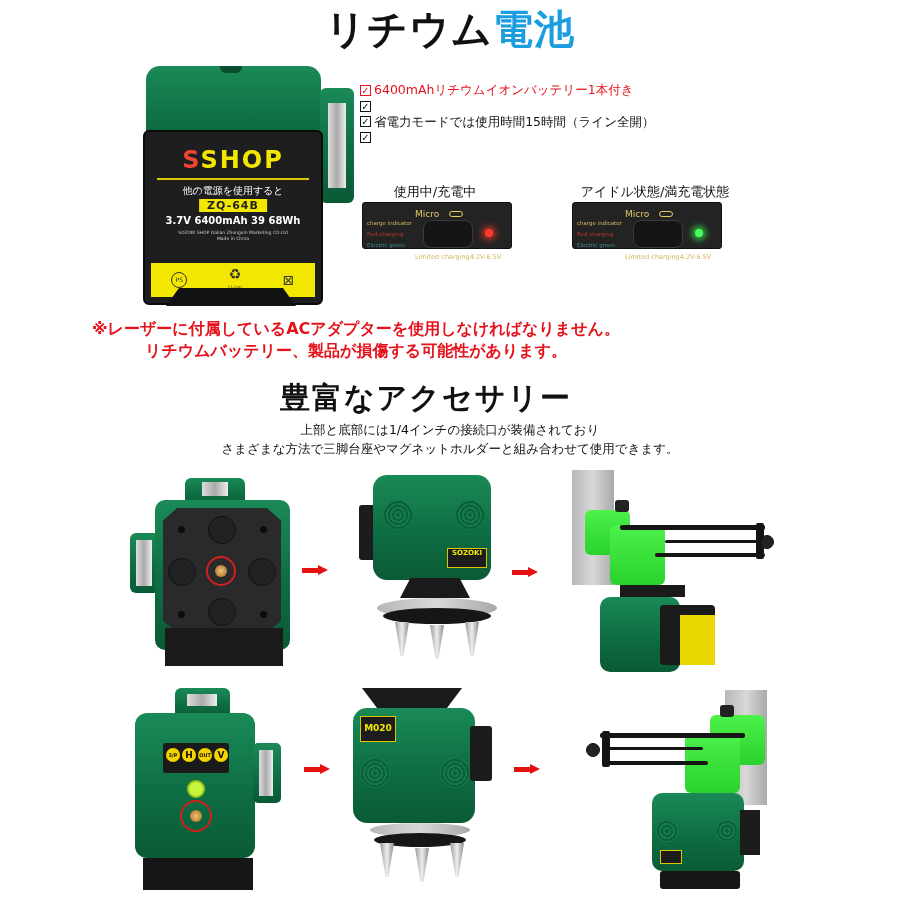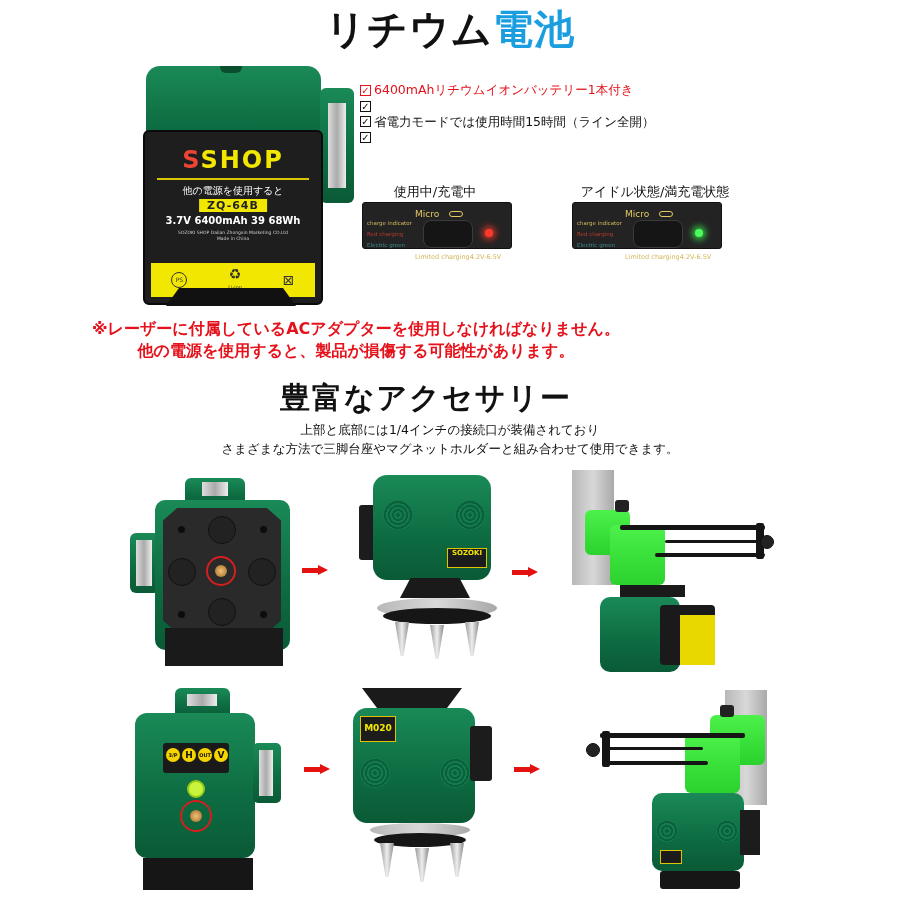--- a/index.html
+++ b/index.html
@@ -145,21 +145,21 @@
   <span class="lbl1">charge indicator</span>
   <span class="lbl2">Red charging</span>
   <span class="lbl3">Electric green</span>
   <span class="port"></span>
   <span class="led green"></span>
   <span class="lim">Limited charging4.2V-6.5V</span>
 </div>
 
 <div class="abs warning">
   <div>※レーザーに付属しているACアダプターを使用しなければなりません。</div>
-  <div>他の電源を使用すると、製品が損傷する可能性があります。</div>
+  <div>リチウムバッテリー、製品が損傷する可能性があります。</div>
 </div>
 
 <div class="abs acc-title">豊富なアクセサリー</div>
 <div class="abs acc-desc">
   <div>上部と底部には1/4インチの接続口が装備されており</div>
   <div>さまざまな方法で三脚台座やマグネットホルダーと組み合わせて使用できます。</div>
 </div>
 
 <div class="photo" style="left:130px; top:478px; width:170px; height:190px;">
   <div class="gr-body" style="left:55px; top:0; width:60px; height:30px; border-radius:6px 6px 0 0;"></div>

